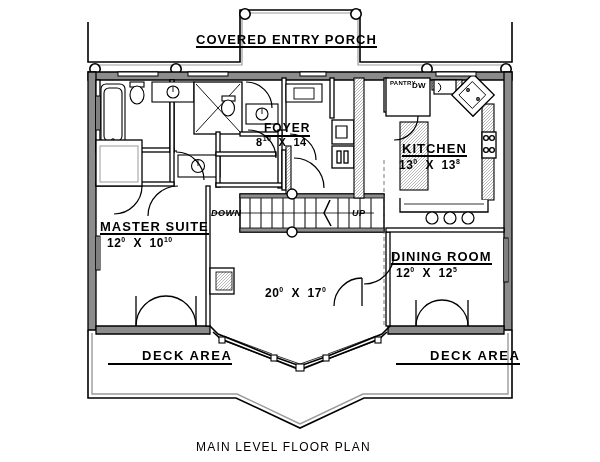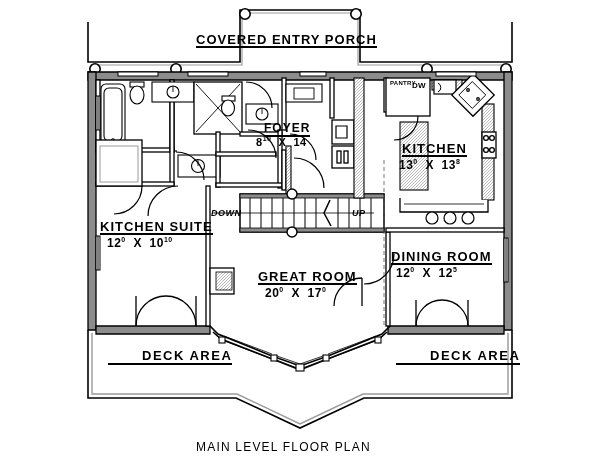--- a/index.html
+++ b/index.html
@@ -324,42 +324,41 @@
   </g>
 
   <g stroke="#555" stroke-width="0.8" stroke-dasharray="4,3" fill="none">
     <line x1="384" y1="160" x2="384" y2="326"></line>
     <line x1="212" y1="213" x2="240" y2="213"></line>
   </g>
 </svg>
 
 <div class="lbl room-name" style="left:196px;top:33px;">COVERED ENTRY PORCH</div>
 
-<div class="lbl room-name" style="left:100px;top:220px;">KITCHEN SUITE</div>
+<div class="lbl room-name" style="left:100px;top:220px;">MASTER SUITE</div>
 <div class="lbl room-dim" style="left:107px;top:237px;">
   <span>12</span><span class="sup">0</span>
   &nbsp;X&nbsp;
   <span>10</span><span class="sup">10</span>
 </div>
 
 <div class="lbl room-name" style="left:264px;top:122px;font-size:12px;">FOYER</div>
 <div class="lbl room-dim" style="left:256px;top:136px;font-size:11px;">
   <span>8</span><span class="sup">10</span>
   &nbsp;X&nbsp;
   <span>14</span>
 </div>
 
 <div class="lbl room-name" style="left:402px;top:142px;">KITCHEN</div>
 <div class="lbl room-dim" style="left:399px;top:159px;">
   <span>13</span><span class="sup">0</span>
   &nbsp;X&nbsp;
   <span>13</span><span class="sup">8</span>
 </div>
 
-<div class="lbl room-name" style="left:258px;top:270px;">GREAT ROOM</div>
 <div class="lbl room-dim" style="left:265px;top:287px;">
   <span>20</span><span class="sup">0</span>
   &nbsp;X&nbsp;
   <span>17</span><span class="sup">0</span>
 </div>
 
 <div class="lbl room-name" style="left:391px;top:250px;">DINING ROOM</div>
 <div class="lbl room-dim" style="left:396px;top:267px;">
   <span>12</span><span class="sup">0</span>
   &nbsp;X&nbsp;

